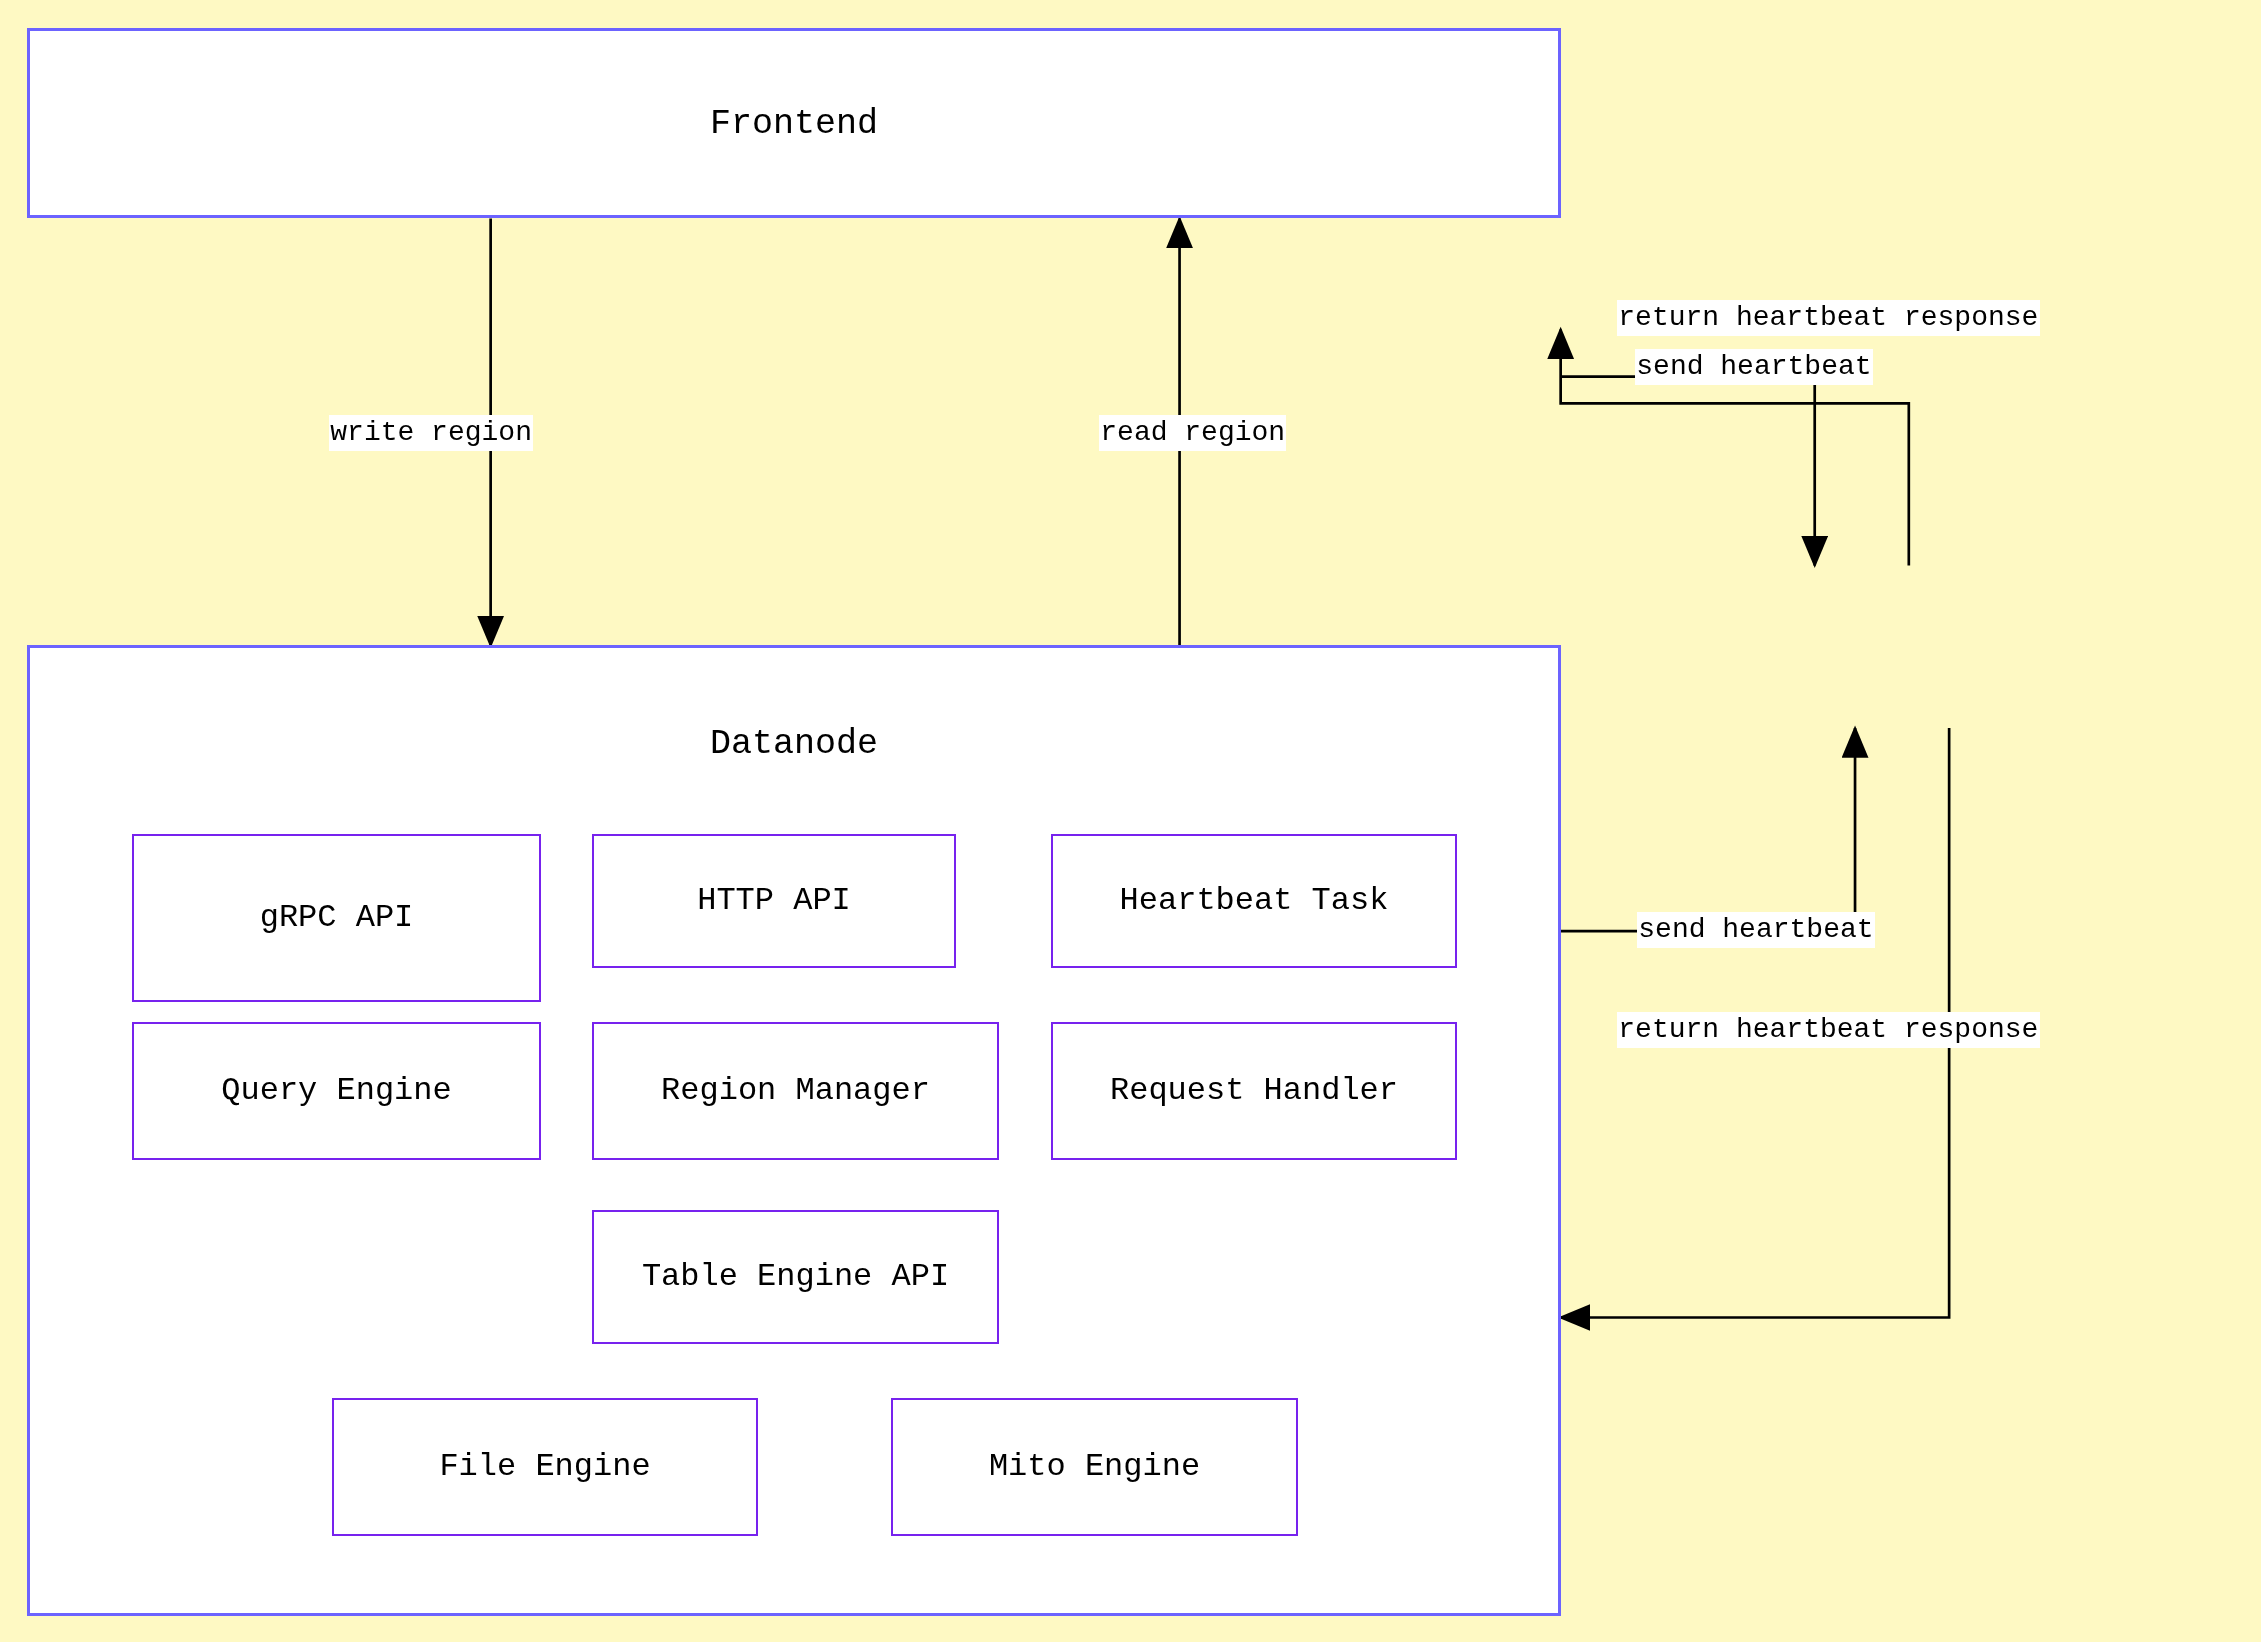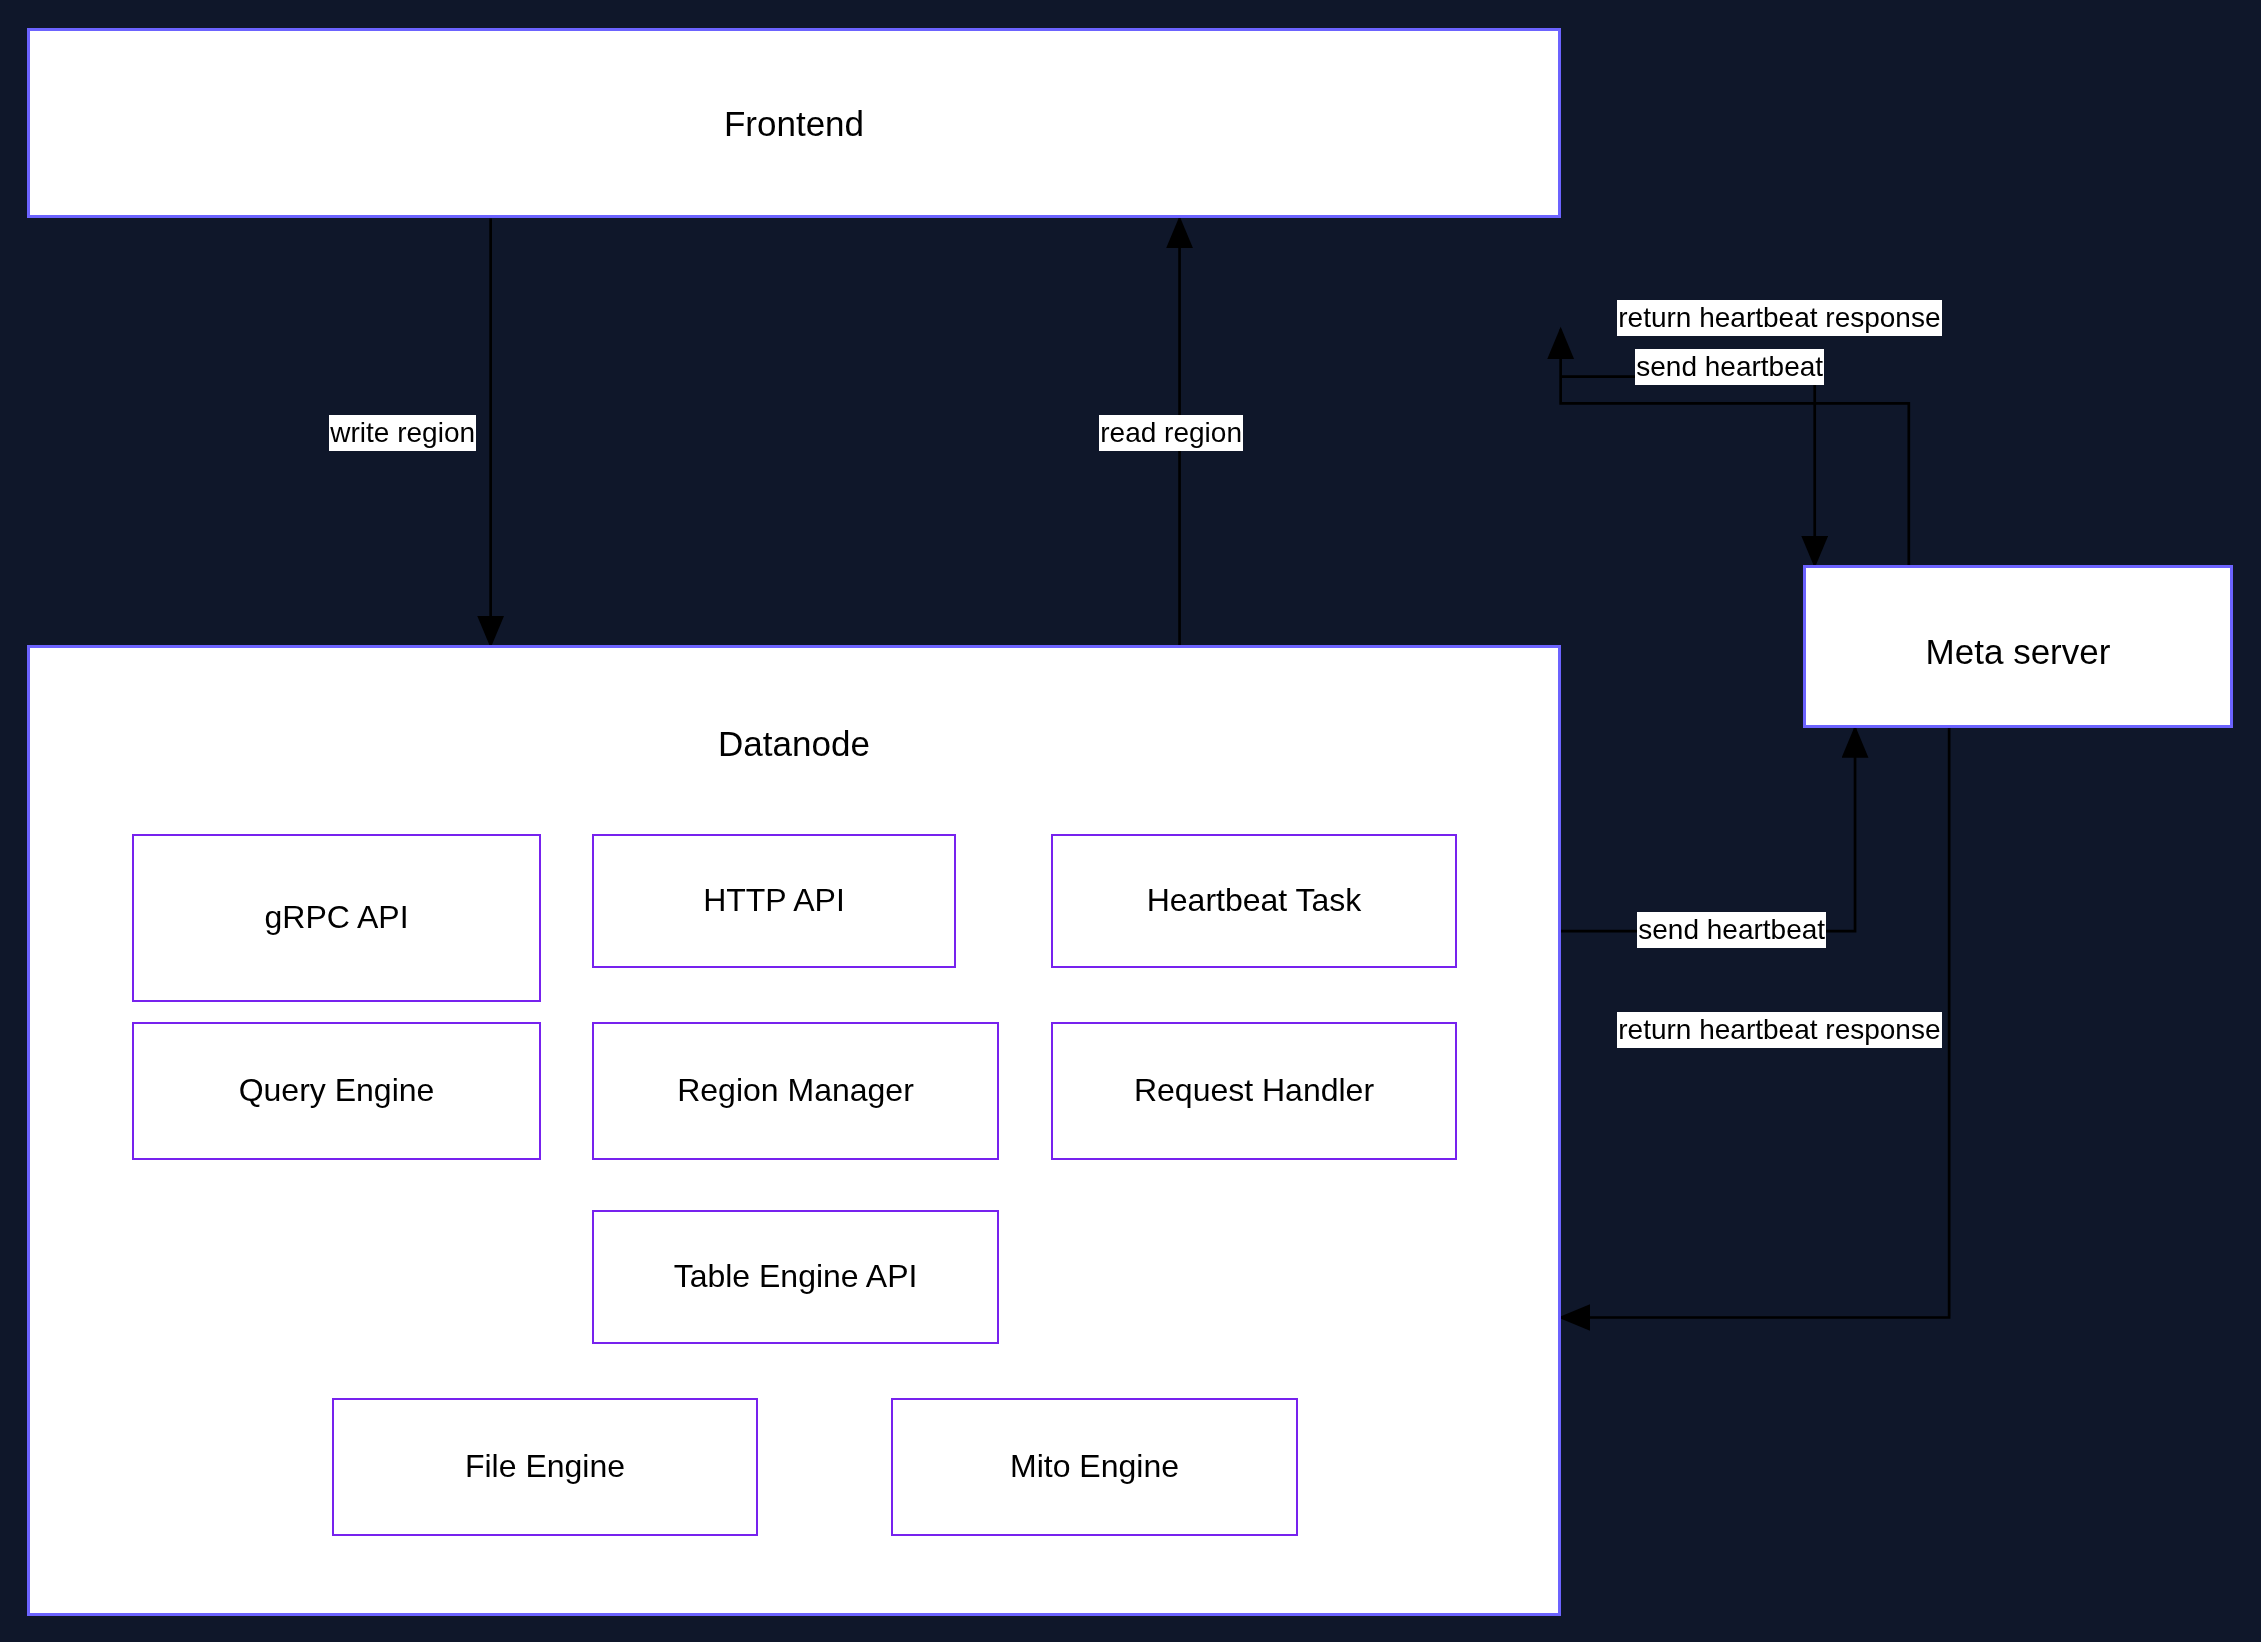--- a/index.html
+++ b/index.html
@@ -4,22 +4,22 @@
 <style>
   html, body {
     margin: 0;
     padding: 0;
     background: #000000;
   }
   #canvas {
     position: relative;
     width: 2261px;
     height: 1643px;
-    background: #0f172a;
-    font-family: Liberation Sans, sans-serif;
+    background: #fef9c3;
+    font-family: Liberation Mono, monospace;
     overflow: hidden;
   }
 
   
   .node-outer {
     position: absolute;
     background: #ffffff;
     border: 3.4px solid #6c63ff;
     box-sizing: border-box;
   }
@@ -96,23 +96,20 @@
   </svg>
 
   <div class="node-outer" id="node-frontend" style="left: 27px; top: 28px; width: 1534px; height: 190px;">
     <div class="node-title" style="top: 74px;">Frontend</div>
   </div>
 
   <div class="node-outer" id="node-datanode" style="left: 27px; top: 645px; width: 1534px; height: 971px;">
     <div class="node-title" style="top: 77px;">Datanode</div>
   </div>
 
-  <div class="node-outer" id="node-meta-server" style="left: 1803px; top: 565px; width: 430px; height: 163px;">
-    <div class="node-title" style="top: 65px;">Meta server</div>
-  </div>
 
   <div id="datanode-components">
       <div class="node-inner" style="left: 132px; top: 834px; width: 409px; height: 168px;">
         <span class="inner-label">gRPC API</span>
       </div>
       <div class="node-inner" style="left: 592px; top: 834px; width: 364px; height: 134px;">
         <span class="inner-label">HTTP API</span>
       </div>
       <div class="node-inner" style="left: 1051px; top: 834px; width: 406px; height: 134px;">
         <span class="inner-label">Heartbeat Task</span>

